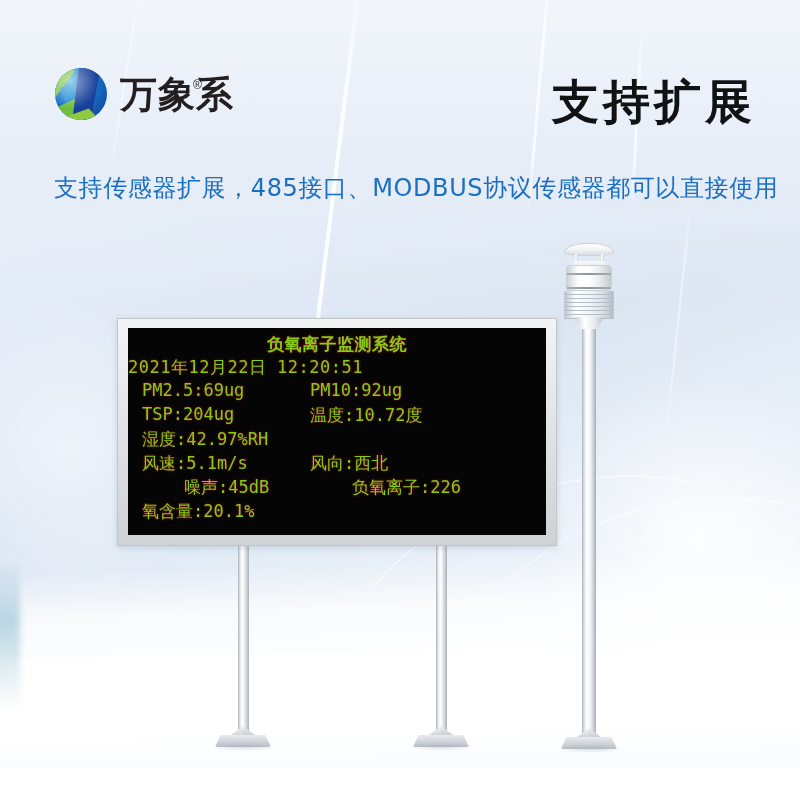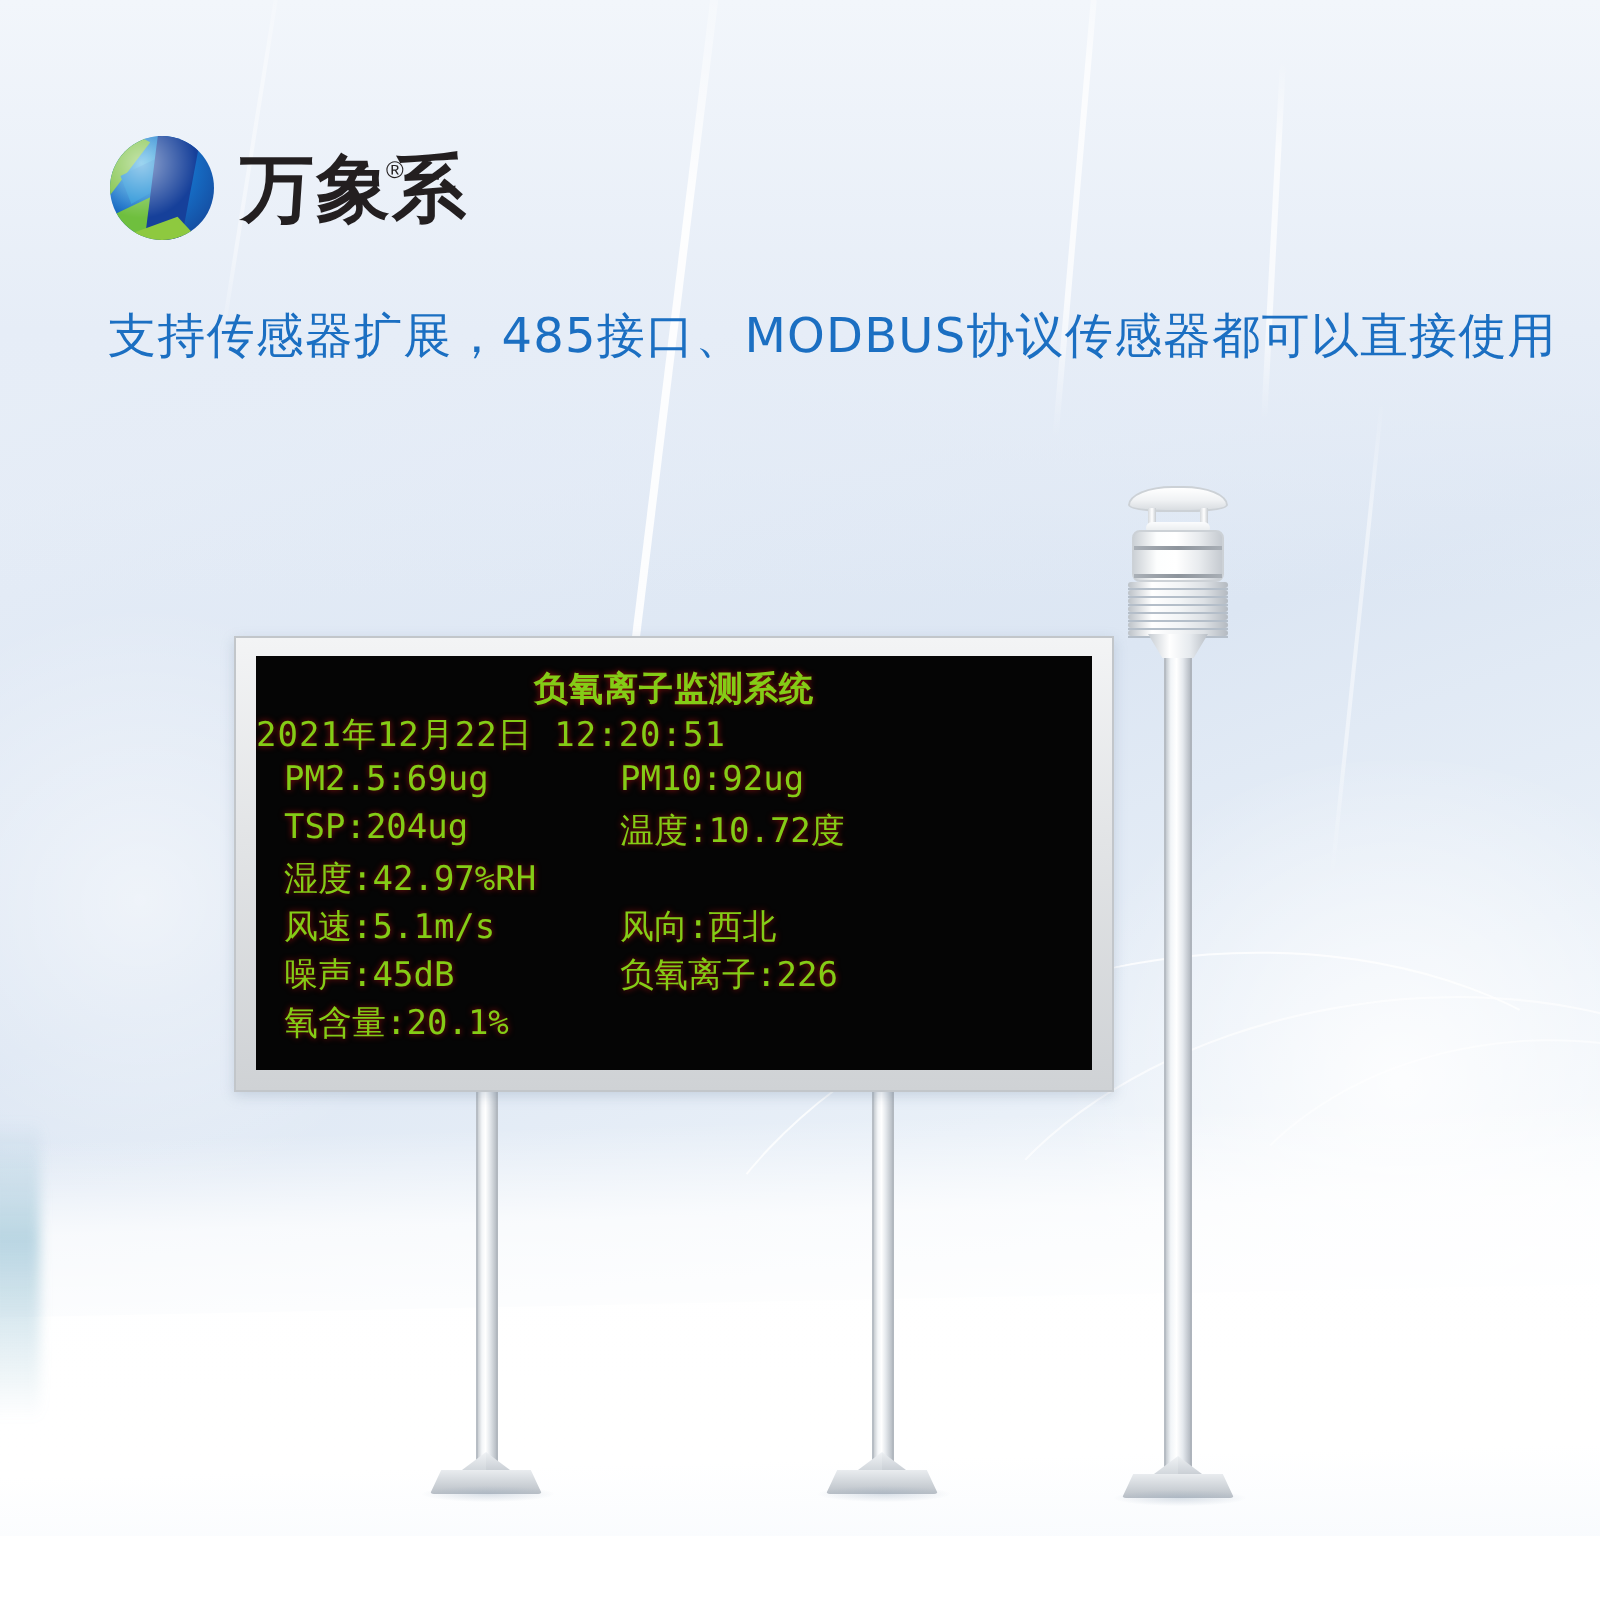--- a/index.html
+++ b/index.html
@@ -69,21 +69,21 @@
   .wordmark{margin-left:13px;font-size:37px;font-weight:700;color:#231f20;letter-spacing:1px;
             font-family:"DejaVu Sans","Liberation Sans",sans-serif;line-height:1;}
   .reg{position:absolute;left:193px;top:78px;font-size:12px;color:#231f20;}
 
   .headline{
     position:absolute;right:44px;top:78px;
     font-size:47px;font-weight:700;color:#111214;letter-spacing:4px;
     font-family:"DejaVu Sans","Liberation Sans",sans-serif;line-height:1;
   }
   .subtitle{
-    position:absolute;left:54px;top:152px;width:720px;
+    position:absolute;left:54px;top:172px;width:720px;
     font-size:24px;color:#1b6fc2;letter-spacing:.6px;white-space:nowrap;
     font-family:"DejaVu Sans","Liberation Sans",sans-serif;
   }
 
   
   .board-frame{
     position:absolute;left:117px;top:318px;width:440px;height:228px;
     background:linear-gradient(180deg,#f3f4f5 0%,#e2e4e6 45%,#cfd2d5 100%);
     border:1px solid #c2c6ca;box-sizing:border-box;
     box-shadow:0 2px 6px rgba(120,140,165,.28);
@@ -202,20 +202,21 @@
         <div class="sw g5"></div>
         <div class="sw g2"></div>
       <div class="sw g4"></div>
         <div class="sw g3"></div>
       <div class="globe-sheen"></div>
     </div>
     <div class="wordmark">万象系</div>
   </div>
   <div class="reg">®</div>
 
+  <div class="headline">支持扩展</div>
   <div class="subtitle">支持传感器扩展，485接口、MODBUS协议传感器都可以直接使用</div>
 
   <div class="mast"></div>
   <div class="sensor">
     <div class="s-cap"></div>
     <div class="s-post" style="left:22px;"></div>
     <div class="s-post" style="left:48px;"></div>
     <div class="s-neck"></div>
     <div class="s-body"></div>
     <div class="s-band" style="top:30px;"></div>
@@ -248,21 +249,21 @@
         <div class="led led-col-l">TSP:204ug</div>
         <div class="led led-col-r">温度:10.72度</div>
       </div>
       <div class="led-row" style="position:absolute;top:100px;">
         <div class="led led-col-l">湿度:42.97%RH</div>
       </div>
       <div class="led-row" style="position:absolute;top:124px;">
         <div class="led led-col-l">风速:5.1m/s</div>
         <div class="led led-col-r">风向:西北</div>
       </div>
-      <div class="led-row" style="position:absolute;top:148px;">
+      <div class="led-row" style="position:absolute;top:148px;margin-left:42px;">
         <div class="led led-col-l">噪声:45dB</div>
         <div class="led led-col-r">负氧离子:226</div>
       </div>
       <div class="led-row" style="position:absolute;top:172px;">
         <div class="led led-col-l">氧含量:20.1%</div>
         <div class="led led-col-r"></div>
       </div>
     </div>
   </div>
 

